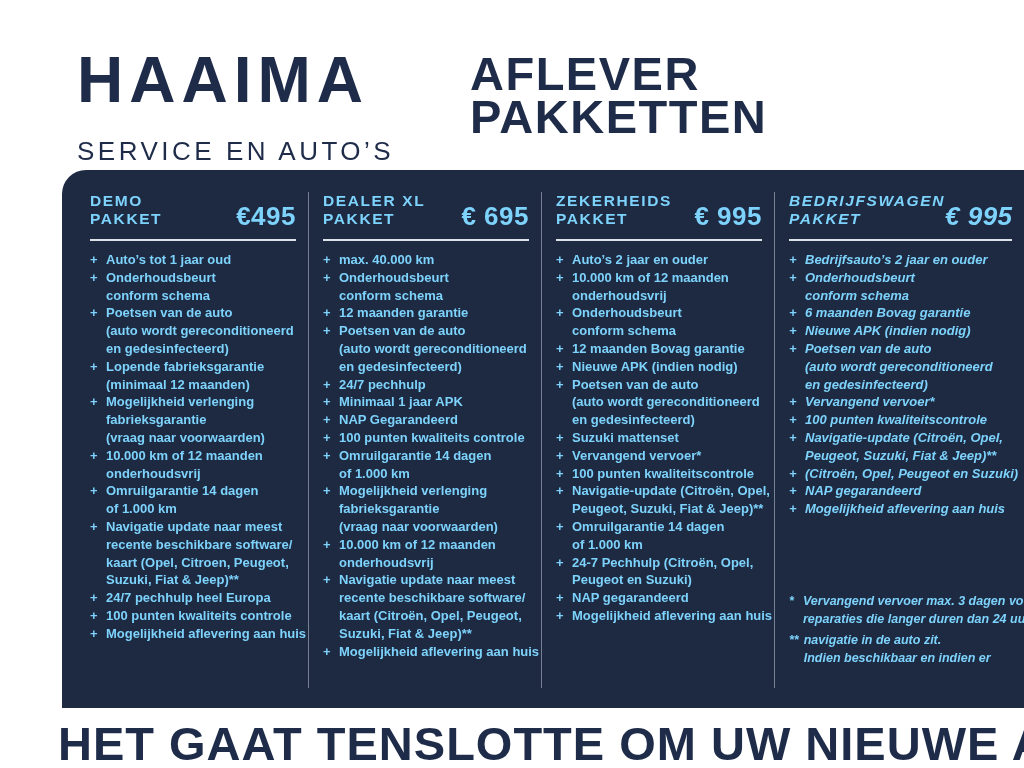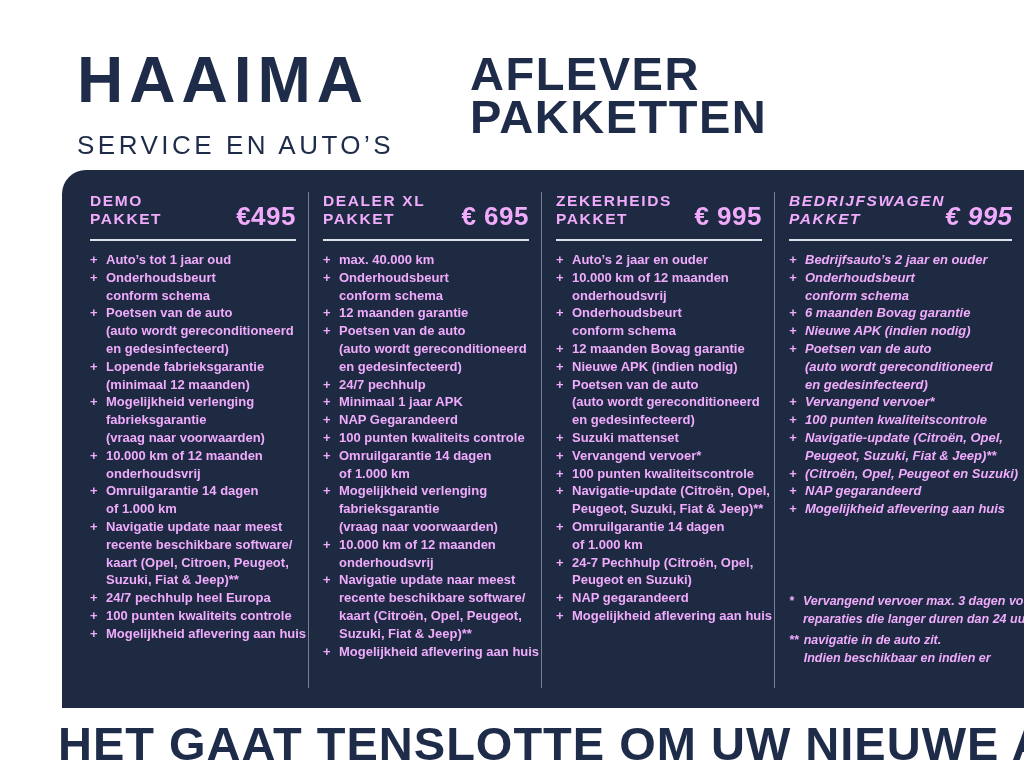--- a/index.html
+++ b/index.html
@@ -5,27 +5,27 @@
   * { margin:0; padding:0; box-sizing:border-box; }
   html,body { width:1024px; height:768px; overflow:hidden; background:#ffffff; }
   body { font-family:"Liberation Sans","DejaVu Sans",sans-serif; color:#1e2c49; }
 
   .page { position:relative; width:1024px; height:768px; background:#ffffff; }
 
   
   .header { position:absolute; top:0; left:0; width:1024px; height:170px; }
   .brand { position:absolute; left:77px; top:48px; }
   .brand-name { font-size:64px; font-weight:bold; letter-spacing:6px; line-height:1; color:#1e2c49; }
-  .brand-sub { font-size:26px; font-weight:normal; letter-spacing:3.5px; margin-top:18px; color:#1e2c49; white-space:nowrap; }
+  .brand-sub { font-size:26px; font-weight:normal; letter-spacing:3.5px; margin-top:24px; color:#1e2c49; white-space:nowrap; }
   .page-title { position:absolute; left:458px; top:52px; font-size:47px; font-weight:bold; letter-spacing:1.5px; line-height:43px; color:#1e2c49;margin-left:12px; }
 
   
   .panel { position:absolute; left:62px; top:170px; width:962px; height:538px;
            background:#1e2a42; border-radius:24px 0 0 0;
-           display:flex; padding:22px 0 20px 0; color:#f0abfc; }
+           display:flex; padding:22px 0 20px 0; color:#7dd3fc; }
   .col { width:233px; padding:0 8px 0 14px; }
   .col:first-child { width:246px; padding-left:28px; }
   .col:last-child { flex:1;font-style:italic; }
   .col + .col { border-left:1px solid rgba(210,216,228,0.5); }
 
   .col-head { display:flex; justify-content:space-between; align-items:flex-end; padding-right:4px; }
   .titles { font-size:15.5px; font-weight:bold; letter-spacing:1.6px; line-height:18px; }
   .price { font-size:26px; font-weight:bold; letter-spacing:0.5px; line-height:24px; white-space:nowrap; }
   .rule { border-bottom:2px solid rgba(238,241,246,0.92); margin:11px 4px 10px 0; }
 

